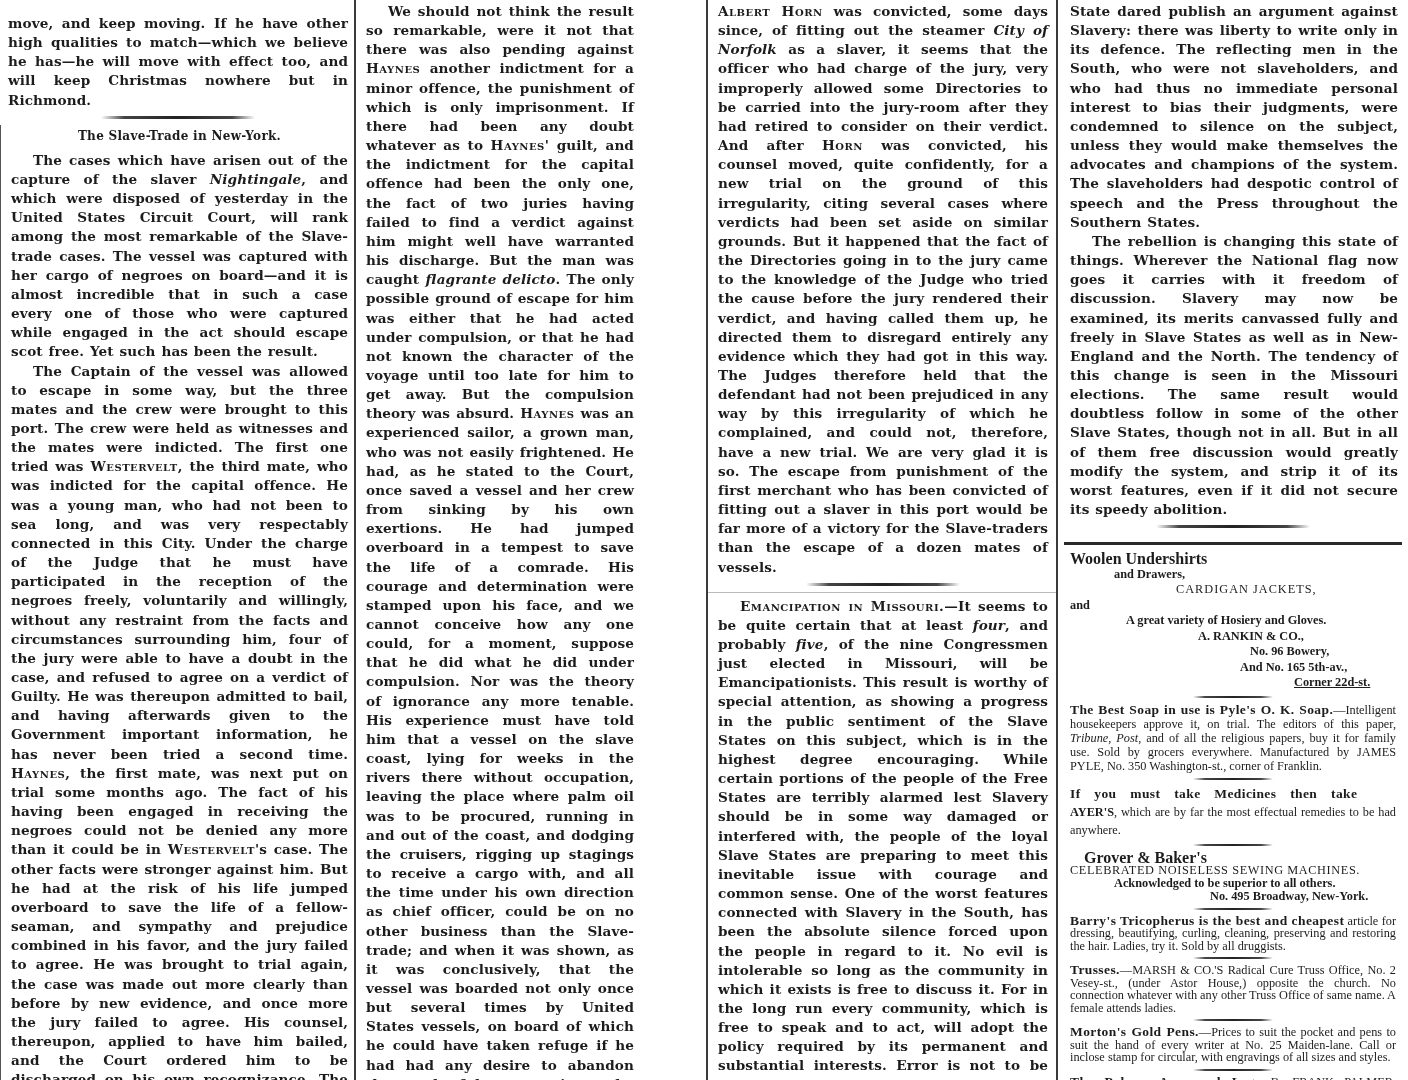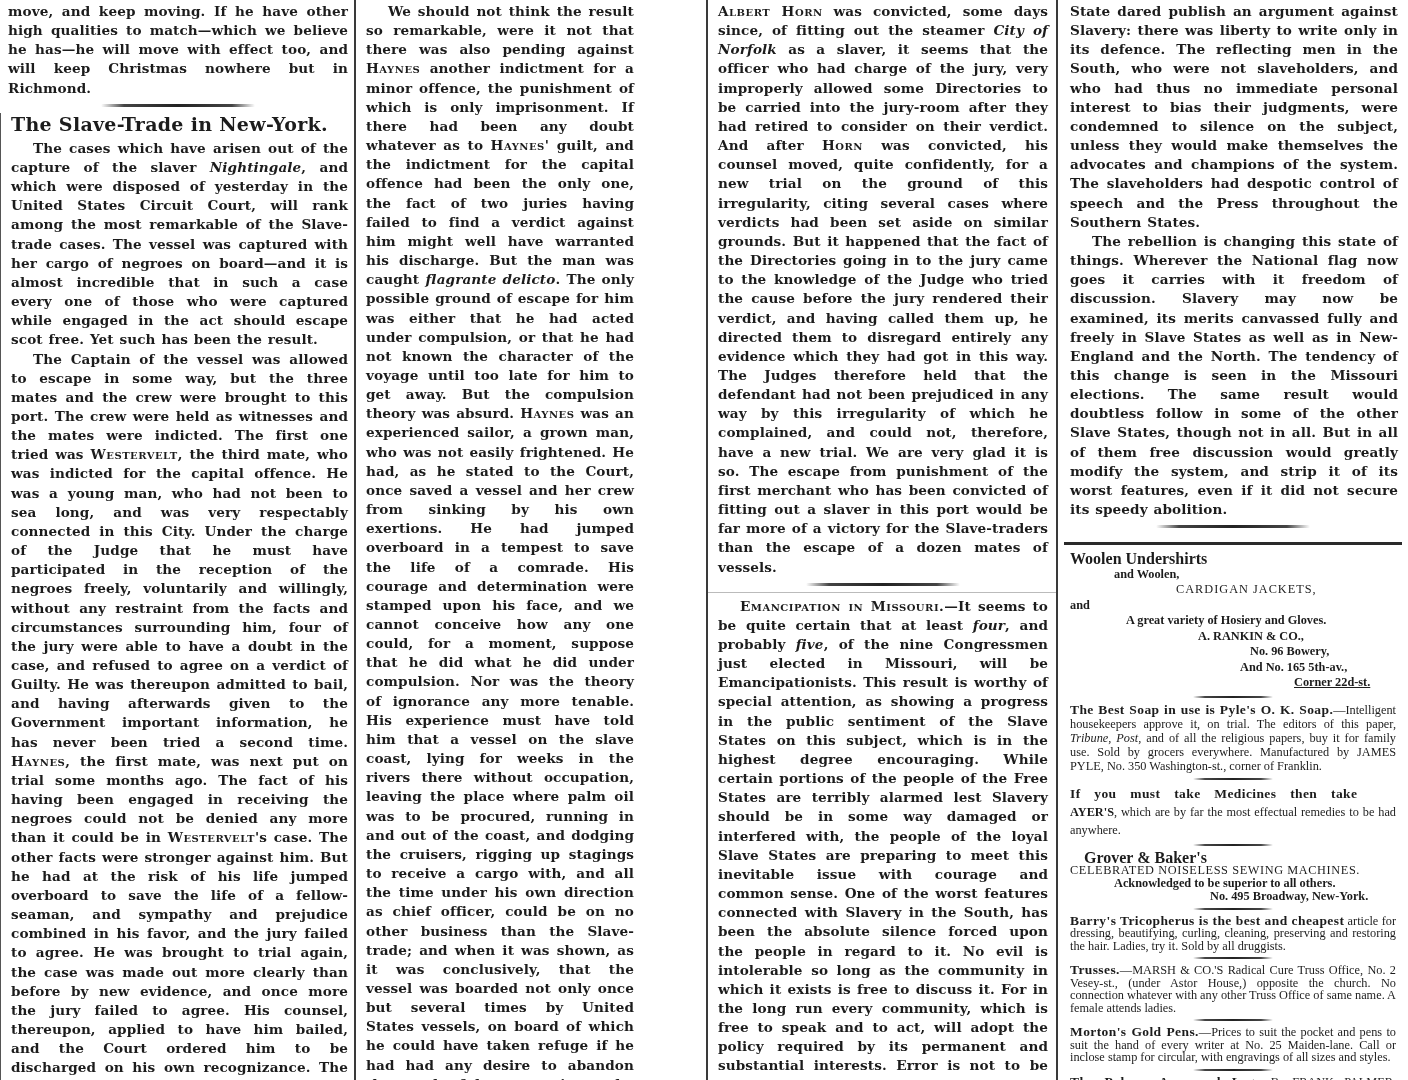--- a/index.html
+++ b/index.html
@@ -14,41 +14,41 @@
   .col4 { left: 1058px; width: 350px; }
   .vrule { position: absolute; top: 0; width: 2px; background: #3a3a3a; height: 1080px; }
   .p {
     font-size: 13.6px; line-height: 19.15px; text-align: justify; font-weight: bold;
     letter-spacing: 0.1px; word-spacing: 1px; hyphens: none;
   }
   .indent { text-indent: 22px; }
   .sc { font-variant: small-caps; letter-spacing: 0.5px; }
   .it { font-style: italic; }
   .headline {
-    font-size: 19px; font-weight: bold; margin: 4px 0 4px 0; line-height: 22px;
+    font-size: 12px; font-weight: bold; text-align: center; margin: 4px 0 4px 0; line-height: 22px;
     letter-spacing: 0.3px;
   }
   .divider {
     width: 154px; height: 3px; margin: 6px auto; background: linear-gradient(90deg, transparent, #444 15%, #222 50%, #444 85%, transparent);
     border-radius: 2px;
   }
   .divider.short { width: 80px; height: 2px; margin: 5px auto; }
   .hr-full { height: 3px; background: #2a2a2a; margin: 6px 0; }
   .box { padding: 0 10px; }
   .ad { font-family: "Liberation Serif", "DejaVu Serif", serif; font-size: 12.3px; line-height: 14px; text-align: justify; }
   .ad b { font-weight: bold; }
   .ad-head { font-weight: bold; font-size: 16px; }
   .ad .lead { font-size: 13.5px; font-weight: 900; letter-spacing: 0.4px; }
   .shade { background: #f4f4f4; }
 </style>
 </head>
 <body>
 
 <div class="col col1">
-  <div class="box" style="padding:2px 8px 0 8px;">
+  <div class="box" style="padding:14px 8px 0 8px;">
     <p class="p">move, and keep moving. If he have other high qualities to match—which we believe he has—he will move with effect too, and will keep Christmas nowhere but in Richmond.</p>
   </div>
   <div class="divider"></div>
   <div class="box" style="padding:0 8px 0 10px; border-left:1px solid #555;">
     <h2 class="headline">The Slave-Trade in New-York.</h2>
     <p class="p indent"><span>The cases which have arisen out of the capture of the slaver </span><span class="it">Nightingale</span><span>, and which were disposed of yesterday in the United States Circuit Court, will rank among the most remarkable of the Slave-trade cases. The vessel was captured with her cargo of negroes on board—and it is almost incredible that in such a case every one of those who were captured while engaged in the act should escape scot free. Yet such has been the result.</span></p>
     <p class="p indent"><span>The Captain of the vessel was allowed to escape in some way, but the three mates and the crew were brought to this port. The crew were held as witnesses and the mates were indicted. The first one tried was </span><span class="sc">Westervelt</span><span>, the third mate, who was indicted for the capital offence. He was a young man, who had not been to sea long, and was very respectably connected in this City. Under the charge of the Judge that he must have participated in the reception of the negroes freely, voluntarily and willingly, without any restraint from the facts and circumstances surrounding him, four of the jury were able to have a doubt in the case, and refused to agree on a verdict of Guilty. He was thereupon admitted to bail, and having afterwards given to the Government important information, he has never been tried a second time. </span><span class="sc">Haynes</span><span>, the first mate, was next put on trial some months ago. The fact of his having been engaged in receiving the negroes could not be denied any more than it could be in </span><span class="sc">Westervelt</span><span>'s case. The other facts were stronger against him. But he had at the risk of his life jumped overboard to save the life of a fellow-seaman, and sympathy and prejudice combined in his favor, and the jury failed to agree. He was brought to trial again, the case was made out more clearly than before by new evidence, and once more the jury failed to agree. His counsel, thereupon, applied to have him bailed, and the Court ordered him to be discharged on his own recognizance. The second mate was also discharged on his own recognizance. Then, as a matter of course, the witnesses were discharged, and there is an end of the cases.</span></p>
   </div>
 </div>
 <div class="vrule" style="left:354px;"></div>
@@ -81,21 +81,21 @@
     <p class="p">State dared publish an argument against Slavery: there was liberty to write only in its defence. The reflecting men in the South, who were not slaveholders, and who had thus no immediate personal interest to bias their judgments, were condemned to silence on the subject, unless they would make themselves the advocates and champions of the system. The slaveholders had despotic control of speech and the Press throughout the Southern States.</p>
     <p class="p indent">The rebellion is changing this state of things. Wherever the National flag now goes it carries with it freedom of discussion. Slavery may now be examined, its merits canvassed fully and freely in Slave States as well as in New-England and the North. The tendency of this change is seen in the Missouri elections. The same result would doubtless follow in some of the other Slave States, though not in all. But in all of them free discussion would greatly modify the system, and strip it of its worst features, even if it did not secure its speedy abolition.</p>
   </div>
   <div class="divider"></div>
   <div class="hr-full" style="margin:14px 6px 6px 6px;"></div>
 
   <div class="box" style="padding:0 12px;">
 
     <div class="ad" style="line-height:15.5px;">
       <div class="ad-head">Woolen Undershirts</div>
-      <div style="padding-left:44px; font-weight:bold;">and Woolen,</div>
+      <div style="padding-left:44px; font-weight:bold;">and Drawers,</div>
       <div style="padding-left:106px; letter-spacing:1px;">CARDIGAN JACKETS,</div>
       <div style="font-weight:bold;">and</div>
       <div style="padding-left:56px; font-weight:bold;">A great variety of Hosiery and Gloves.</div>
       <div style="padding-left:128px; font-weight:bold;">A. RANKIN &amp; CO.,</div>
       <div style="padding-left:180px; font-weight:bold;">No. 96 Bowery,</div>
       <div style="padding-left:170px; font-weight:bold;">And No. 165 5th-av.,</div>
       <div style="padding-left:224px; font-weight:bold;text-decoration:underline;">Corner 22d-st.</div>
     </div>
     <div class="divider short"></div>
 

